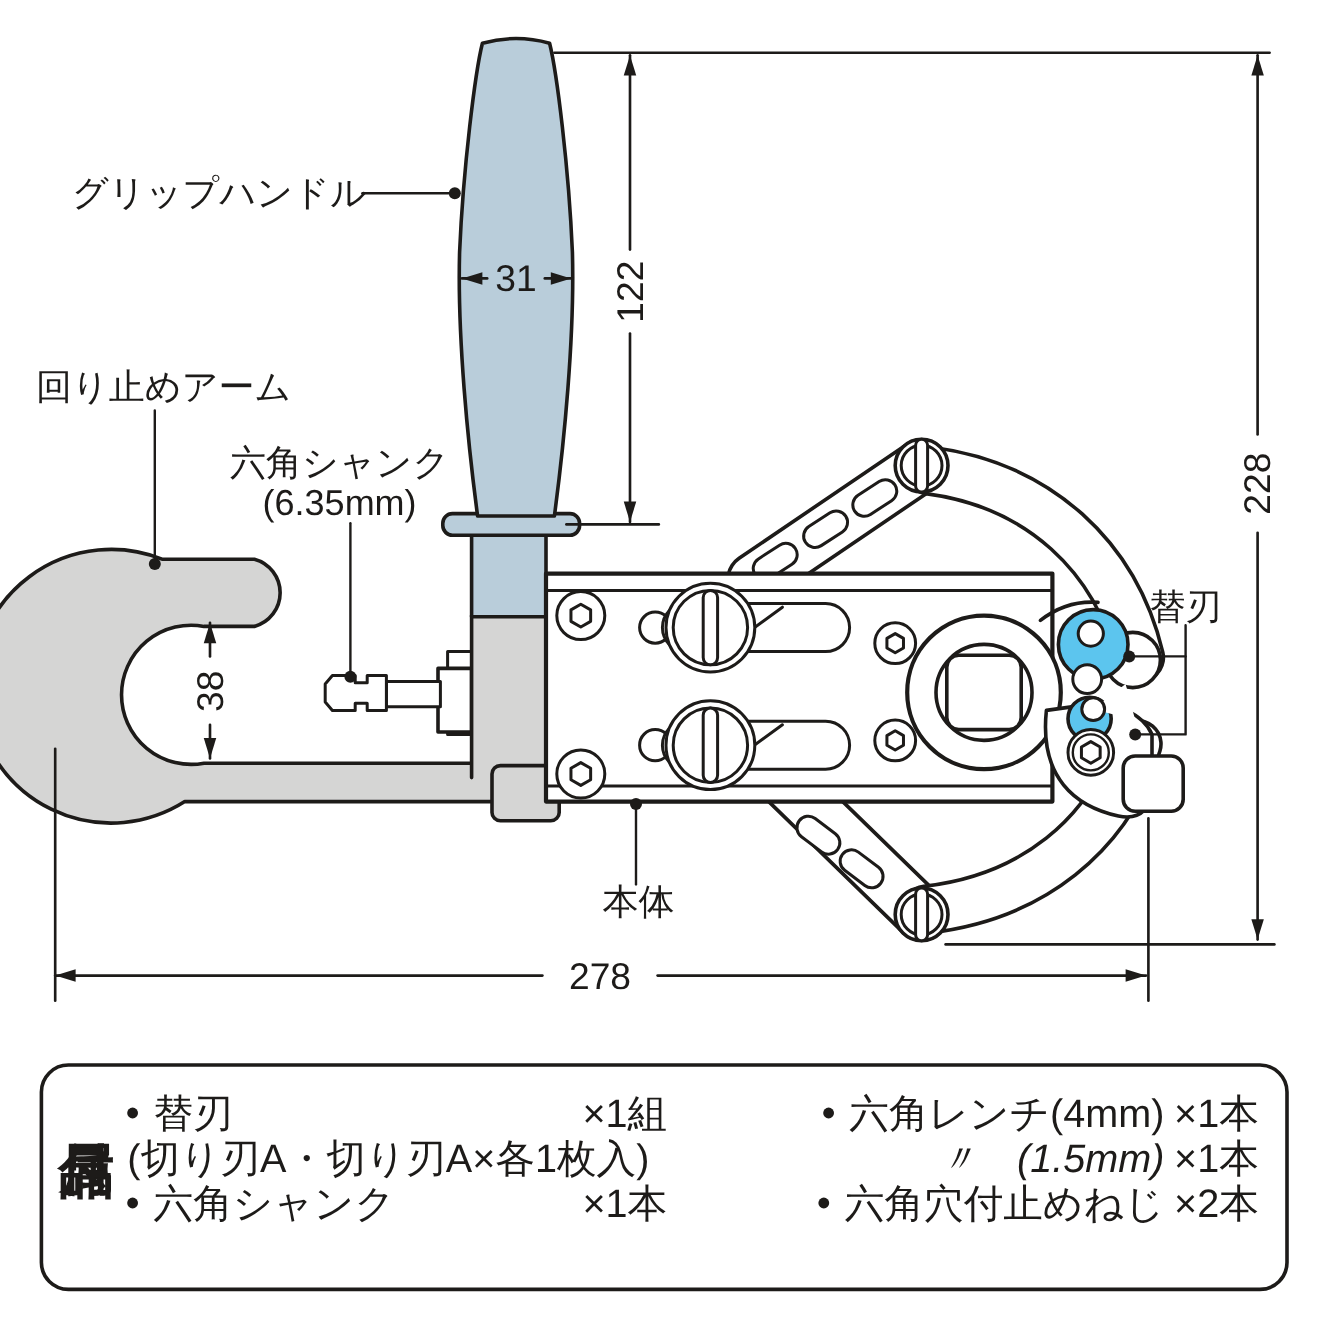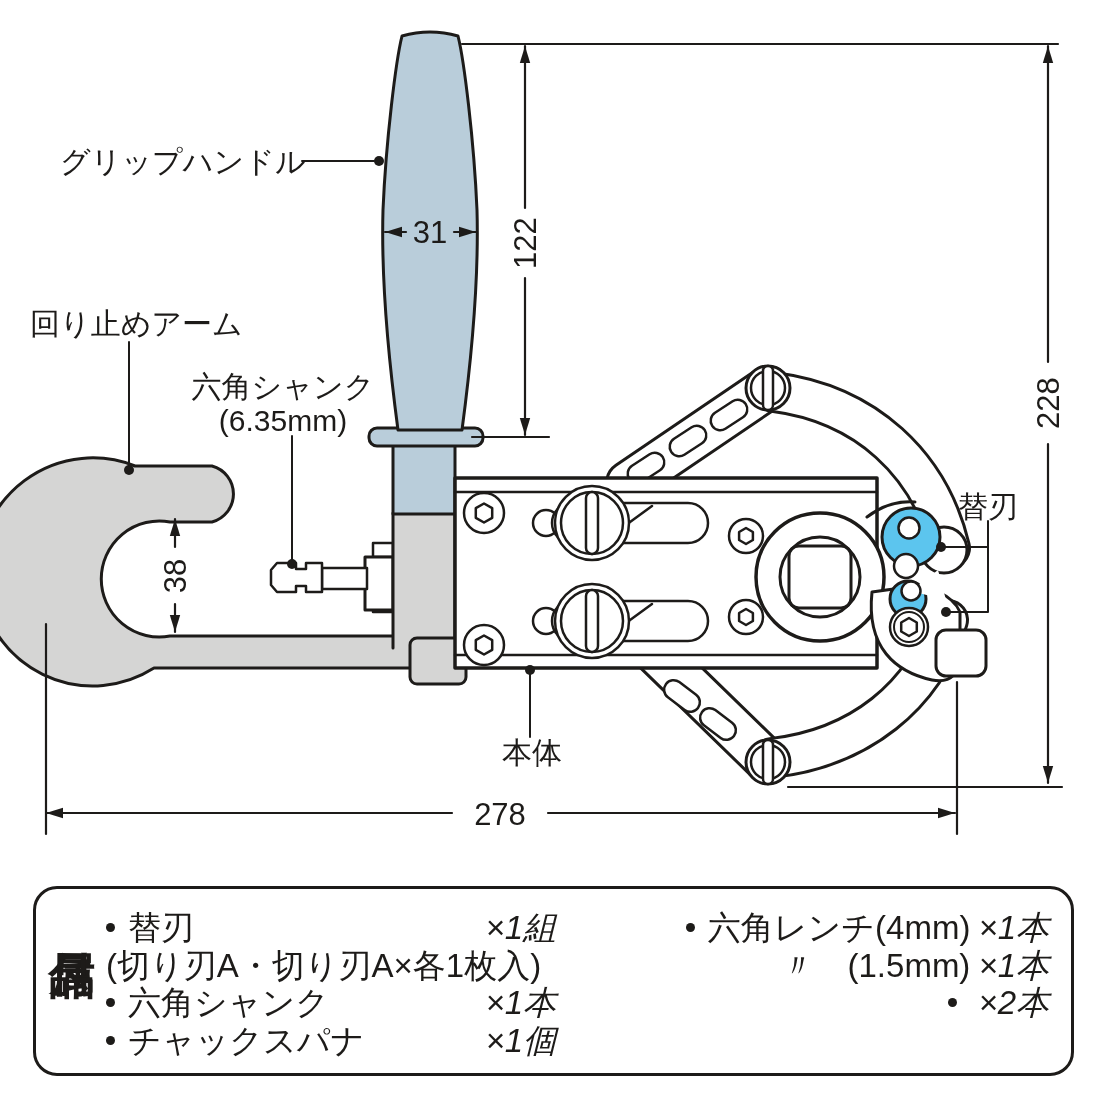--- a/index.html
+++ b/index.html
@@ -14,22 +14,22 @@
   .acc-title{position:absolute;left:14px;top:26px;writing-mode:vertical-rl;text-orientation:upright;
              font-size:46px;font-weight:900;letter-spacing:2px;line-height:1;}
   .acc-items{position:absolute;left:70px;top:20px;right:22px;display:flex;gap:46px;}
   .acc-col{display:flex;flex-direction:column;}
   .acc-col.left{width:450px;flex:none;}
   .acc-col.right{flex:1;align-items:flex-end;}
   .acc-row{display:flex;align-items:center;font-size:33px;line-height:37.5px;white-space:nowrap;}
   .acc-row .bullet{width:9px;height:9px;border-radius:50%;background:#1d1b19;margin-right:13px;flex:none;}
   .acc-row .bullet.ghost{visibility:hidden;}
   .acc-row .name{flex:1;}
-  .acc-row .name.indent{padding-left:14px;}
-  .acc-row .qty{margin-left:8px;font-style:italic;}
+  .acc-row .name.indent{padding-left:14px;font-style:italic;}
+  .acc-row .qty{margin-left:8px;}
 </style>
 </head>
 <body>
 
 <div class="page">
 
 <svg width="1100" height="880" viewBox="0 0 1100 880" fill="none" stroke-linejoin="round" stroke-linecap="round">
 
   <g>
 
@@ -219,38 +219,34 @@
         <span class="qty">×1組</span>
       </div>
       <div class="acc-row">
         <span class="name">(切り刃A・切り刃A×各1枚入)</span>
       </div>
       <div class="acc-row">
         <span class="bullet"></span>
         <span class="name">六角シャンク</span>
         <span class="qty">×1本</span>
       </div>
-      <div class="acc-row">
-        <span class="bullet"></span>
-        <span class="name">チャックスパナ</span>
-        <span class="qty">×1個</span>
-      </div>
     </div>
     <div class="acc-col right">
       <div class="acc-row">
         <span class="bullet"></span>
         <span class="name">六角レンチ(4mm)</span>
         <span class="qty">×1本</span>
       </div>
       <div class="acc-row">
         <span class="bullet ghost"></span>
         <span class="name indent">〃　(1.5mm)</span>
         <span class="qty">×1本</span>
       </div>
       <div class="acc-row">
         <span class="bullet"></span>
+        <span class="name">六角穴付止めねじ</span>
         <span class="qty">×2本</span>
       </div>
     </div>
   </div>
 </div>
 
 </div>
 
 </body></html>

